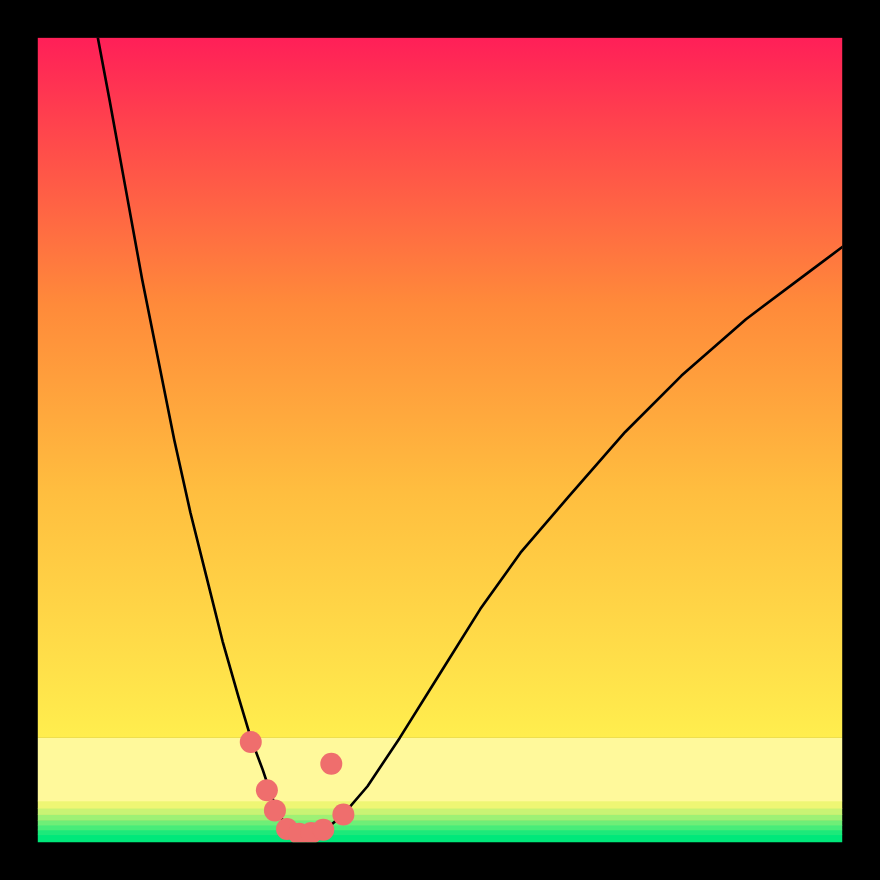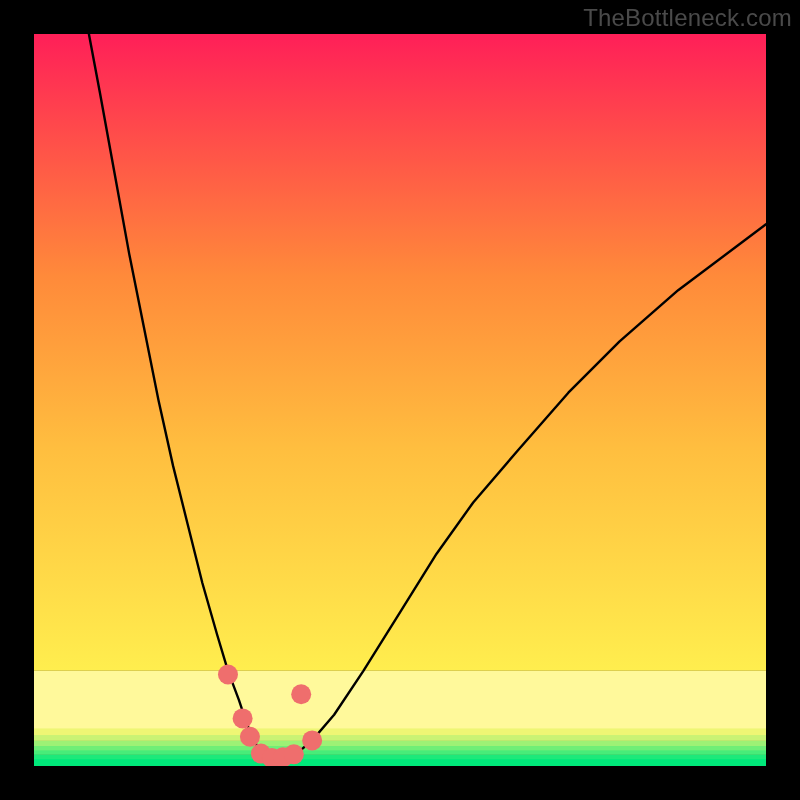--- a/index.html
+++ b/index.html
@@ -33,21 +33,20 @@
     color: #4a4a4a;
     font-size: 24px;
     font-weight: 500;
     letter-spacing: 0.2px;
   }
 </style>
 </head>
 <body>
 
 <div class="frame">
-  <div class="watermark">TheBottleneck.com</div>
   <div class="plot">
     <svg id="chart-svg" width="732" height="732" viewBox="0 0 732 732" preserveAspectRatio="none">
       <defs>
         <linearGradient id="upperGrad" x1="0" y1="1" x2="0" y2="0">
             <stop offset="0%" stop-color="#ffee4e"></stop>
             <stop offset="35%" stop-color="#ffbe3f"></stop>
             <stop offset="62%" stop-color="#ff8a3a"></stop>
             <stop offset="84%" stop-color="#ff4d4a"></stop>
             <stop offset="100%" stop-color="#ff1f58"></stop>
           </linearGradient>

